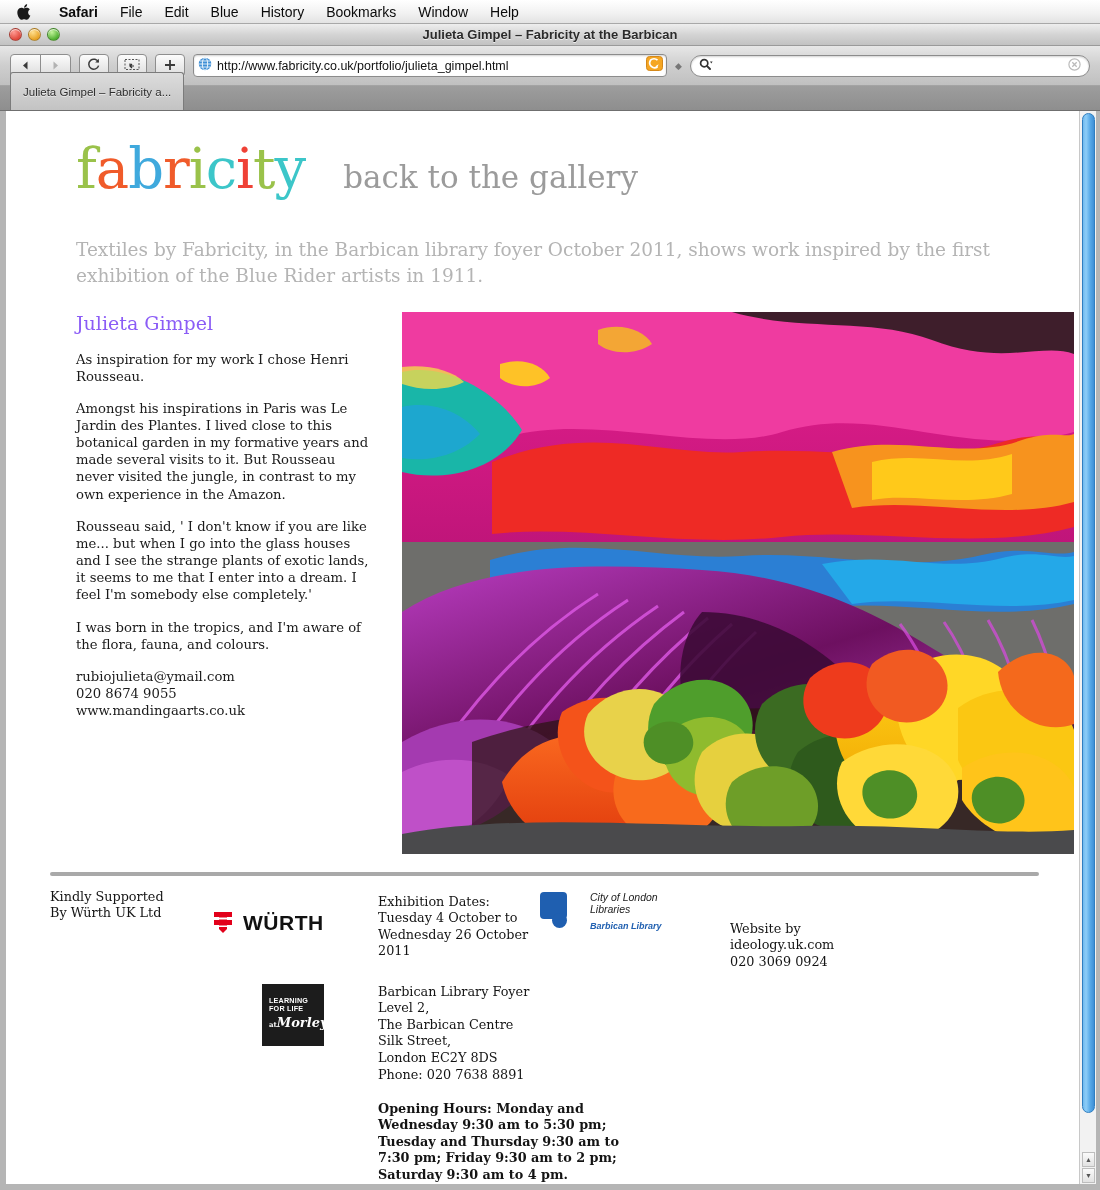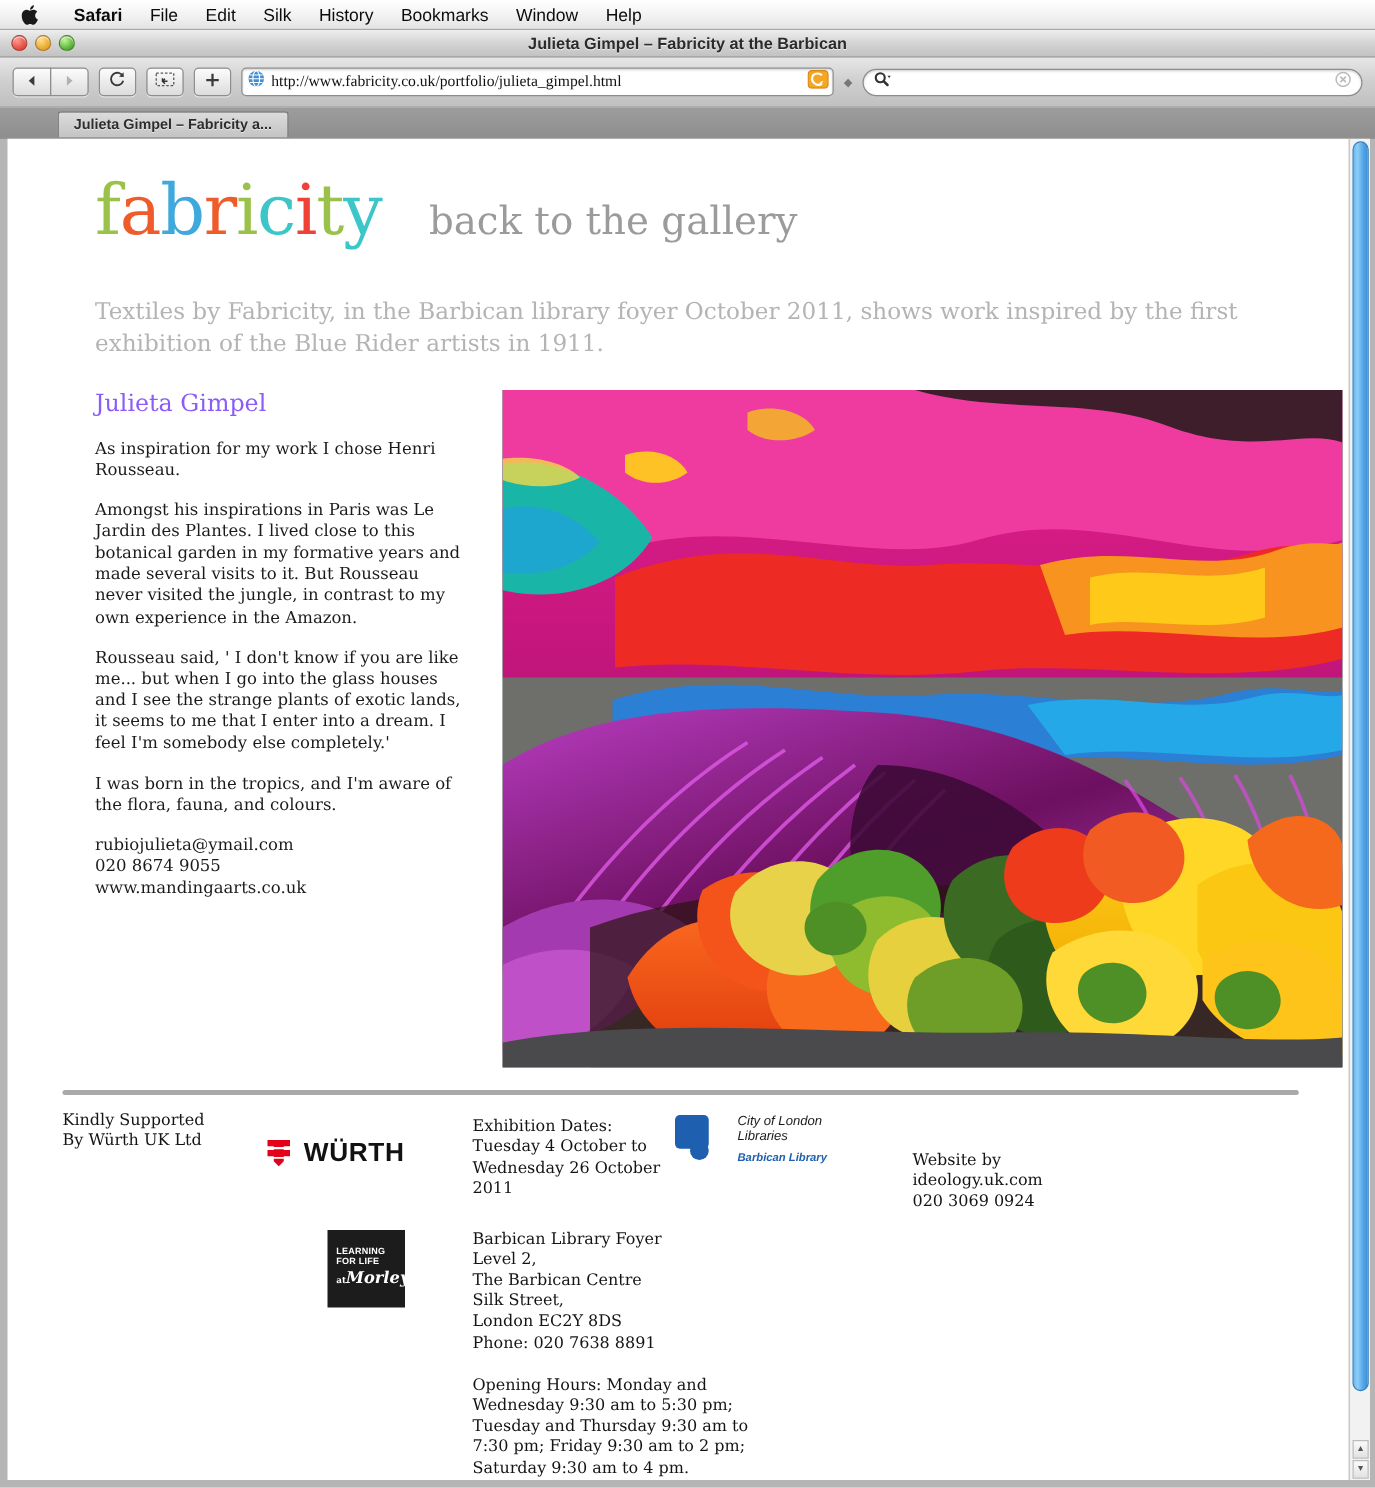--- a/index.html
+++ b/index.html
@@ -108,21 +108,20 @@
     flex: 1 1 auto;
     height: 23px;
     background: #ffffff;
     border: 1px solid #8c8c8c;
     border-radius: 4px;
     display: flex;
     align-items: center;
     padding: 0 3px 0 4px;
     box-shadow: inset 0 1px 2px rgba(0,0,0,0.18);
     min-width: 0;
-    font-family: Liberation Serif, serif;
   }
   .addressbar .url-text {
     flex: 1 1 auto;
     font-size: 12.5px;
     color: #111;
     margin-left: 5px;
     white-space: nowrap;
     overflow: hidden;
   }
   .searchbar {
@@ -141,33 +140,32 @@
   
   #tabbar {
     height: 25px;
     background: linear-gradient(to bottom, #9d9d9d, #8e8e8e);
     border-bottom: 1px solid #6f6f6f;
     display: flex;
     align-items: flex-end;
     padding-left: 10px;
   }
   .tab {
-    height: 21px;
+    height: 38px;
     padding: 0 12px;
     background: linear-gradient(to bottom, #dcdcdc, #c3c3c3);
     border: 1px solid #7b7b7b;
     border-bottom: none;
     border-radius: 3px 3px 0 0;
     font-size: 11.5px;
-    font-weight: bold;
+    font-weight: normal;
     color: #2d2d2d;
     display: flex; align-items: center;
     white-space: nowrap;
     text-shadow: 0 1px 0 rgba(255,255,255,0.6);
-    margin-left: 36px;
   }
 
   
   #contentwrap {
     position: relative;
     height: 1079px;
     background: #b5b5b5;
     padding: 6px 6px 6px 6px;
   }
   #page {
@@ -283,21 +281,21 @@
     color: #141414;
   }
   .f-col { position: absolute; }
   #f-support  { left: 0;   top: 0;   width: 170px; }
   #f-wurth    { left: 160; top: 20px; }
   #f-dates    { left: 328px; top: 5px;  width: 170px; }
   #f-col-logo { left: 490px; top: 3px; }
   #f-website  { left: 718px; top: 0;   width: 220px; }
   #f-morley   { left: 212px; top: 95px; }
   #f-address  { left: 328px; top: 95px; width: 260px; }
-  #f-hours    { left: 328px; top: 212px; width: 250px; }
+  #f-hours    { left: 328px; top: 212px; width: 250px; font-weight: bold; }
 
   
   .wurth { display: flex; align-items: center; gap: 7px; }
   .wurth-mark { width: 26px; height: 26px; position: relative; }
   .wurth-text {
     font-family: "Liberation Sans", sans-serif;
     font-weight: bold;
     font-size: 21px;
     letter-spacing: 0.5px;
     color: #111;
@@ -326,21 +324,21 @@
 <div id="menubar">
   <div class="menu-apple">
     <svg width="16" height="18" viewBox="0 0 16 18" aria-hidden="true">
       <path d="M11.1 9.4c0-2 1.6-2.9 1.7-3-0.9-1.4-2.4-1.5-2.9-1.6-1.2-0.1-2.4 0.7-3 0.7-0.6 0-1.6-0.7-2.6-0.7-1.3 0-2.6 0.8-3.3 2-1.4 2.4-0.4 6 1 8 0.7 1 1.5 2 2.5 2 1 0 1.4-0.6 2.6-0.6 1.2 0 1.5 0.6 2.6 0.6 1.1 0 1.8-1 2.5-2 0.8-1.1 1.1-2.2 1.1-2.3-0.1 0-2.2-0.8-2.2-3.1z" fill="#1a1a1a"></path>
       <path d="M9.3 3.6c0.5-0.6 0.9-1.5 0.8-2.4-0.8 0-1.7 0.5-2.2 1.2-0.5 0.6-0.9 1.5-0.8 2.3 0.9 0.1 1.7-0.5 2.2-1.1z" fill="#1a1a1a"></path>
     </svg>
   </div>
   <div class="menu-item bold">Safari</div>
   <div class="menu-item">File</div>
   <div class="menu-item">Edit</div>
-  <div class="menu-item">Silk</div>
+  <div class="menu-item">Blue</div>
   <div class="menu-item">History</div>
   <div class="menu-item">Bookmarks</div>
   <div class="menu-item">Window</div>
   <div class="menu-item">Help</div>
 </div>
 
 <div id="window">
 
   <div id="titlebar">
     <div class="traffic">

